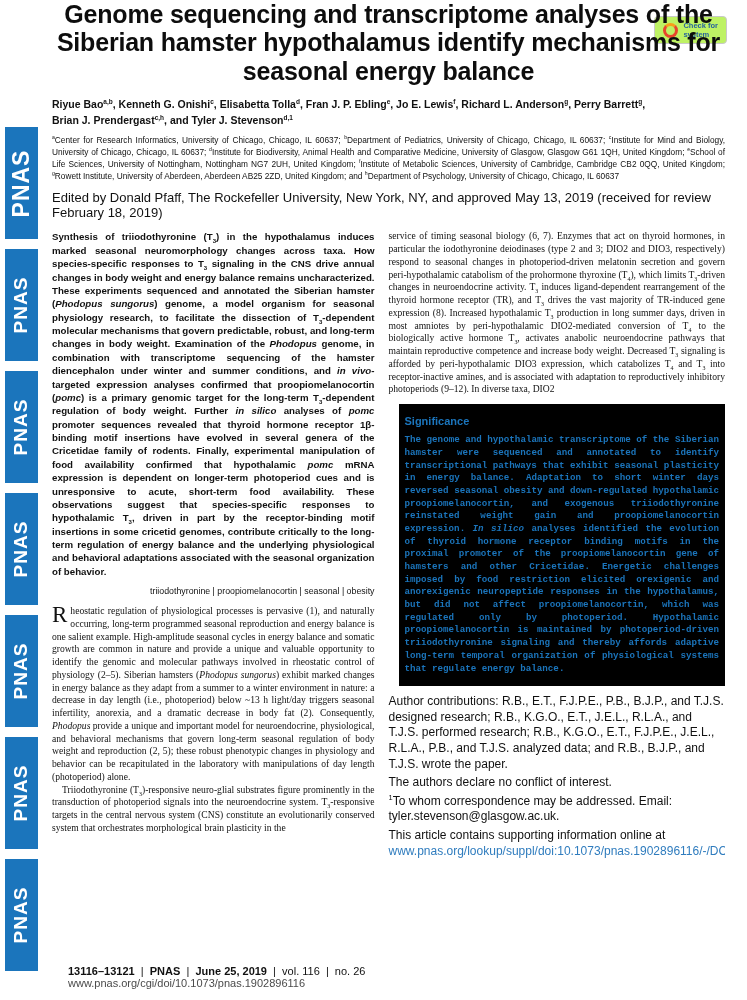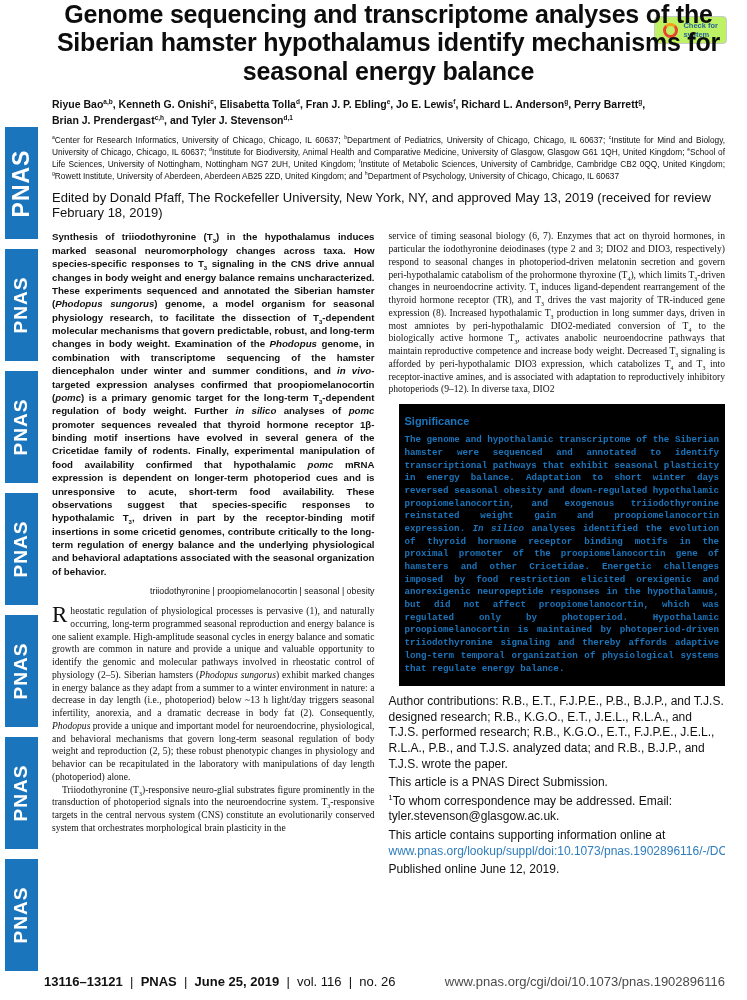--- a/index.html
+++ b/index.html
@@ -38,21 +38,21 @@
   .sig-title { color:#1b75bc; font-weight:bold; font-size:11px; margin-bottom:7px; }
   .sig-body { color:#1b75bc; font-weight:bold; font-size:9.2px; line-height:1.38; text-align:justify; hyphens:auto;font-family:Liberation Mono, monospace; }
 
   .footnotes { font-size:12px; line-height:1.3; }
   .footnotes p { margin-bottom:3px; }
   .link { color:#2f7cbe; text-decoration:none; cursor:pointer; }
 
   sup { font-size:62%; vertical-align:super; line-height:0; }
   sub { font-size:62%; vertical-align:sub; line-height:0; }
 
-  .footer { position:absolute; left:44px; right:22px; bottom:11px; display:flex; justify-content:space-between; align-items:baseline; font-size:13px; }
+  .footer { position:absolute; left:68px; right:22px; bottom:11px; display:flex; justify-content:space-between; align-items:baseline; font-size:11px;flex-direction:column; }
   .footer-left b { font-weight:bold; }
   .footer-right { color:#4a4a4a; }
 </style>
 </head>
 <body>
 
 <div class="page">
 
   <div class="sidebar">
       <div class="pnas-box">
@@ -107,24 +107,23 @@
       <div class="col col-right">
         <p class="bodytext">service of timing seasonal biology (6, 7). Enzymes that act on thyroid hormones, in particular the iodothyronine deiodinases (type 2 and 3; DIO2 and DIO3, respectively) respond to seasonal changes in photoperiod-driven melatonin secretion and govern peri-hypothalamic catabolism of the prohormone thyroxine (T<sub>4</sub>), which limits T<sub>3</sub>-driven changes in neuroendocrine activity. T<sub>3</sub> induces ligand-dependent rearrangement of the thyroid hormone receptor (TR), and T<sub>3</sub> drives the vast majority of TR-induced gene expression (8). Increased hypothalamic T<sub>3</sub> production in long summer days, driven in most amniotes by peri-hypothalamic DIO2-mediated conversion of T<sub>4</sub> to the biologically active hormone T<sub>3</sub>, activates anabolic neuroendocrine pathways that maintain reproductive competence and increase body weight. Decreased T<sub>3</sub> signaling is afforded by peri-hypothalamic DIO3 expression, which catabolizes T<sub>4</sub> and T<sub>3</sub> into receptor-inactive amines, and is associated with adaptation to reproductively inhibitory photoperiods (9–12). In diverse taxa, DIO2</p>
 
         <div class="sig">
           <div class="sig-title">Significance</div>
           <p class="sig-body">The genome and hypothalamic transcriptome of the Siberian hamster were sequenced and annotated to identify transcriptional pathways that exhibit seasonal plasticity in energy balance. Adaptation to short winter days reversed seasonal obesity and down-regulated hypothalamic proopiomelanocortin, and exogenous triiodothyronine reinstated weight gain and proopiomelanocortin expression. <i>In silico</i> analyses identified the evolution of thyroid hormone receptor binding motifs in the proximal promoter of the proopiomelanocortin gene of hamsters and other Cricetidae. Energetic challenges imposed by food restriction elicited orexigenic and anorexigenic neuropeptide responses in the hypothalamus, but did not affect proopiomelanocortin, which was regulated only by photoperiod. Hypothalamic proopiomelanocortin is maintained by photoperiod-driven triiodothyronine signaling and thereby affords adaptive long-term temporal organization of physiological systems that regulate energy balance.</p>
         </div>
 
         <div class="footnotes">
             <p>Author contributions: R.B., E.T., F.J.P.E., P.B., B.J.P., and T.J.S. designed research; R.B., K.G.O., E.T., J.E.L., R.L.A., and T.J.S. performed research; R.B., K.G.O., E.T., F.J.P.E., J.E.L., R.L.A., P.B., and T.J.S. analyzed data; and R.B., B.J.P., and T.J.S. wrote the paper.</p>
-            <p>This article is a PNAS Direct Submission.</p>
+            <p>The authors declare no conflict of interest.</p>
             <p><sup>1</sup>To whom correspondence may be addressed. Email: tyler.stevenson@glasgow.ac.uk.</p>
             <p>This article contains supporting information online at <a class="link">www.pnas.org/lookup/suppl/doi:10.1073/pnas.1902896116/-/DCSupplemental</a>.</p>
-            <p>Published online June 12, 2019.</p>
           </div>
       </div>
 
     </div>
   </div>
 
   <div class="footer">
     <div class="footer-left"><b>13116–13121</b> &nbsp;|&nbsp; <b>PNAS</b> &nbsp;|&nbsp; <b>June 25, 2019</b> &nbsp;|&nbsp; vol. 116 &nbsp;|&nbsp; no. 26</div>
     <div class="footer-right">www.pnas.org/cgi/doi/10.1073/pnas.1902896116</div>
   </div>

